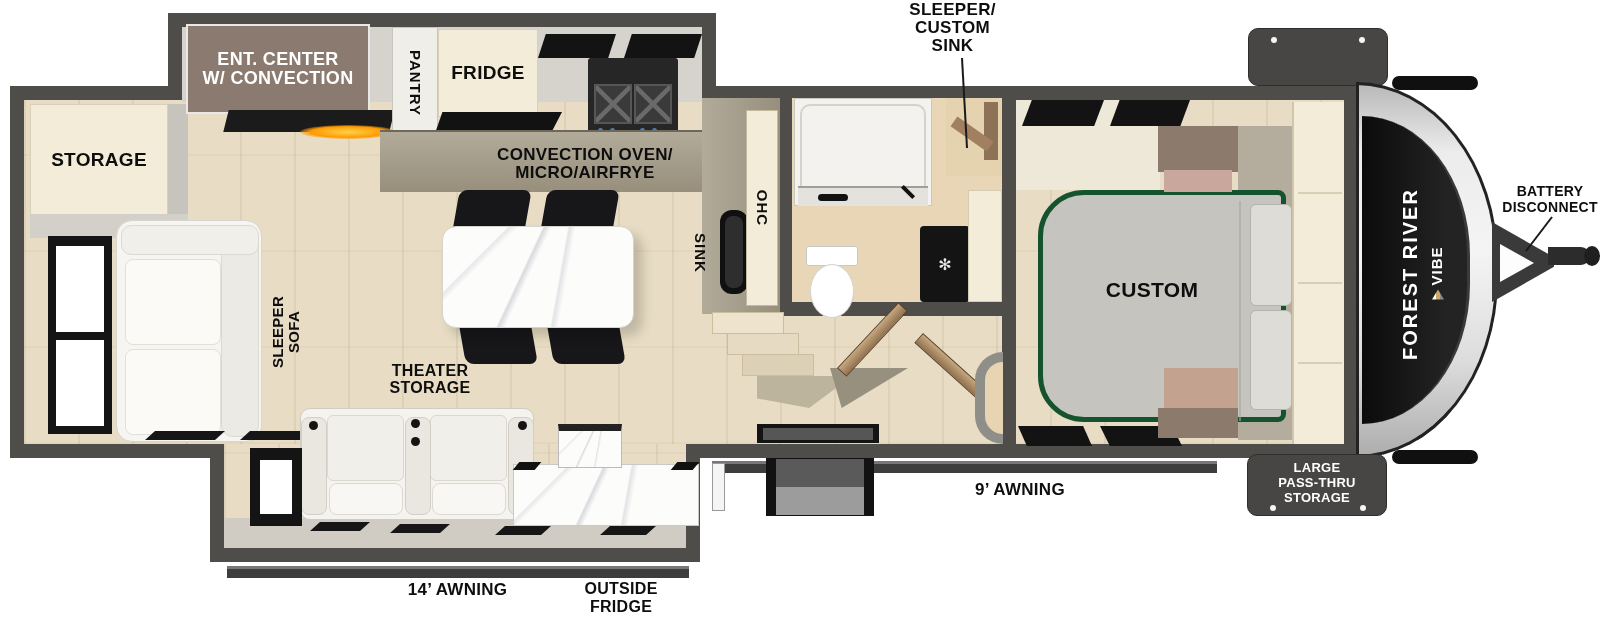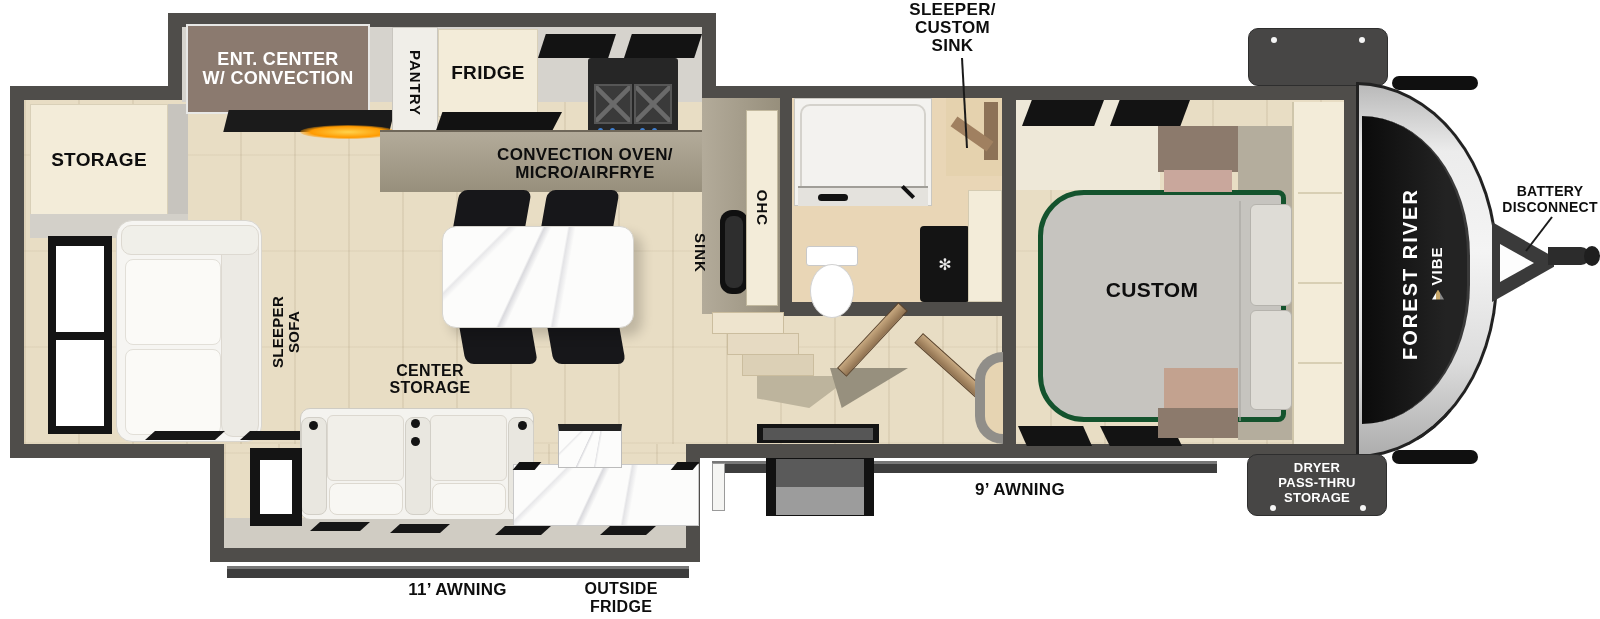--- a/index.html
+++ b/index.html
@@ -121,21 +121,21 @@
   <div class="abs lbl" style="left:732px;top:200px;width:60px;height:16px;font-size:15px;letter-spacing:1px;transform:rotate(90deg);">OHC</div>
   <div class="abs lbl" style="left:670px;top:245px;width:60px;height:16px;font-size:15px;letter-spacing:1px;transform:rotate(90deg);">SINK</div>
 
   <div class="abs" style="left:456px;top:190px;width:72px;height:42px;background:#17171a;border-radius:8px 8px 3px 3px;transform:skewX(-10deg);"></div>
   <div class="abs" style="left:544px;top:190px;width:72px;height:42px;background:#17171a;border-radius:8px 8px 3px 3px;transform:skewX(-10deg);"></div>
   <div class="abs" style="left:462px;top:320px;width:72px;height:44px;background:#17171a;border-radius:3px 3px 8px 8px;transform:skewX(10deg);"></div>
   <div class="abs" style="left:550px;top:320px;width:72px;height:44px;background:#17171a;border-radius:3px 3px 8px 8px;transform:skewX(10deg);"></div>
   <div class="abs marble" style="left:442px;top:226px;width:192px;height:102px;border:1px solid #d6d4ce;border-radius:14px;box-shadow:8px 8px 12px rgba(0,0,0,.18);"></div>
 
   <div class="abs lbl" style="left:365px;top:362px;width:130px;font-size:16px;">
-    <div>CENTER</div>
+    <div>THEATER</div>
     <div>STORAGE</div>
   </div>
   <div class="abs" style="left:300px;top:408px;width:234px;height:112px;background:#f4f3ef;border:1px solid #cfccc4;border-radius:10px;">
     <div class="abs" style="left:26px;top:6px;width:77px;height:66px;background:#f1efe9;border:1px solid #dcd8d0;border-radius:6px;"></div>
     <div class="abs" style="left:129px;top:6px;width:77px;height:66px;background:#f1efe9;border:1px solid #dcd8d0;border-radius:6px;"></div>
     <div class="abs" style="left:0px;top:8px;width:26px;height:98px;background:#e9e7e0;border:1px solid #d2cfc7;border-radius:8px;"></div>
     <div class="abs" style="left:104px;top:8px;width:26px;height:98px;background:#e9e7e0;border:1px solid #d2cfc7;border-radius:8px;"></div>
     <div class="abs" style="left:207px;top:8px;width:26px;height:98px;background:#e9e7e0;border:1px solid #d2cfc7;border-radius:8px;"></div>
     <div class="abs" style="left:28px;top:74px;width:74px;height:32px;background:#f8f7f3;border:1px solid #ddd9d0;border-radius:8px;"></div>
     <div class="abs" style="left:131px;top:74px;width:74px;height:32px;background:#f8f7f3;border:1px solid #ddd9d0;border-radius:8px;"></div>
@@ -232,39 +232,39 @@
   <div class="abs lbl white" style="left:1380px;top:264px;width:116px;height:18px;font-size:15px;letter-spacing:1px;transform:rotate(-90deg);">
     <span style="display:inline-block;width:10px;height:12px;vertical-align:-2px;margin-right:4px;background:linear-gradient(180deg,#fff 0 4px,#c9a86a 4px 8px,#8a8a8a 8px 12px);clip-path:polygon(0 0,100% 50%,0 100%);"></span><span>VIBE</span>
   </div>
   <div class="abs" style="left:1492px;top:222px;width:62px;height:80px;background:#3a3a3a;clip-path:polygon(0 0,100% 44%,100% 56%,0 100%);"></div>
   <div class="abs" style="left:1500px;top:244px;width:34px;height:38px;background:#fdfdfd;clip-path:polygon(0 0,100% 50%,0 100%);"></div>
   <div class="abs" style="left:1548px;top:247px;width:42px;height:18px;background:#2c2c2c;border-radius:0 10px 10px 0;"></div>
   <div class="abs" style="left:1584px;top:246px;width:16px;height:20px;background:#1f1f1f;border-radius:50%;"></div>
 
   <div class="abs" style="left:1247px;top:454px;width:140px;height:62px;background:#474645;border:1px solid #2e2e2e;border-radius:10px;padding-top:5px;">
     <div class="lbl white" style="font-size:13px;line-height:15px;">
-      <div>DRYER</div>
+      <div>LARGE</div>
       <div>PASS-THRU</div>
       <div>STORAGE</div>
     </div>
     <div class="wdot" style="left:22px;top:50px;"></div>
     <div class="wdot" style="left:112px;top:50px;"></div>
   </div>
 
   <div class="abs lbl" style="left:880px;top:1px;width:145px;font-size:17px;line-height:18px;">
     <div>SLEEPER/</div>
     <div>CUSTOM</div>
     <div>SINK</div>
   </div>
   <div class="abs lbl" style="left:1500px;top:183px;width:100px;font-size:14px;line-height:16px;">
     <div>BATTERY</div>
     <div>DISCONNECT</div>
   </div>
   <div class="abs lbl" style="left:950px;top:481px;width:140px;font-size:17px;">9’ AWNING</div>
-  <div class="abs lbl" style="left:390px;top:581px;width:135px;font-size:17px;">11’ AWNING</div>
+  <div class="abs lbl" style="left:390px;top:581px;width:135px;font-size:17px;">14’ AWNING</div>
   <div class="abs lbl" style="left:556px;top:580px;width:130px;font-size:16px;line-height:18px;">
     <div>OUTSIDE</div>
     <div>FRIDGE</div>
   </div>
 
   <svg class="abs" style="left:0;top:0;pointer-events:none;" width="1600" height="619" viewBox="0 0 1600 619">
     <line x1="962" y1="58" x2="967" y2="148" stroke="#1a1a1a" stroke-width="2"></line>
     <line x1="1552" y1="217" x2="1526" y2="251" stroke="#1a1a1a" stroke-width="2"></line>
   </svg>
 

